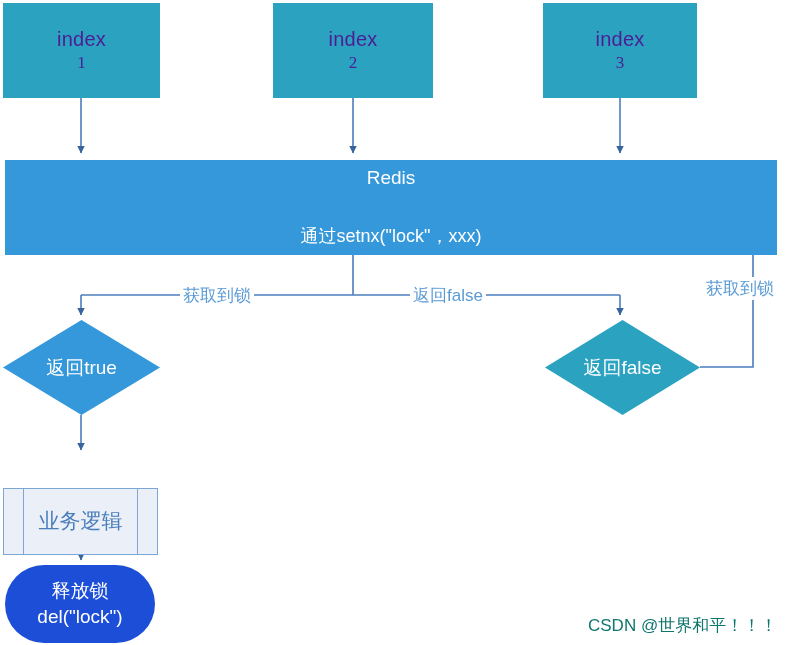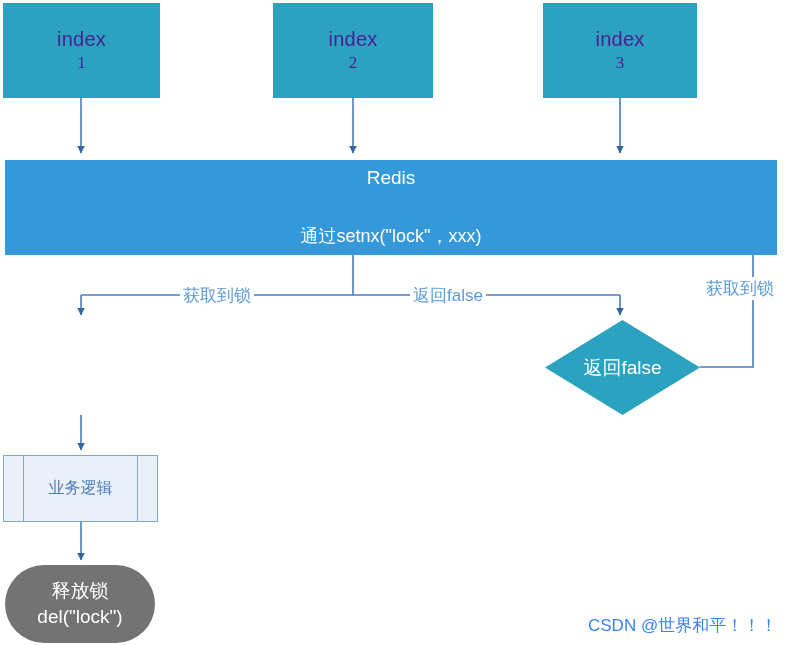--- a/index.html
+++ b/index.html
@@ -72,34 +72,35 @@
     color: #ffffff;
     font-size: 19px;
     pointer-events: none;
   }
 
   
   .predef-box {
     background: #eaeff8;
     border: 1px solid #7ba7d7;
     color: #4a7ebb;
-    font-size: 16px;
+    font-size: 21px;
     font-family: "Liberation Serif", "DejaVu Serif", serif;
+    margin-top: 33px;
   }
   .predef-bar {
     position: absolute;
     top: 0;
     bottom: 0;
     width: 1px;
     background: #7ba7d7;
   }
 
   
   .oval-box {
-    background: #737373;
+    background: #1d4ed8;
     color: #ffffff;
     border-radius: 40px;
     font-size: 19px;
     flex-direction: column;
   }
   .oval-box .line2 { margin-top: 1px; }
 
   
   .edge-label {
     position: absolute;
@@ -116,21 +117,21 @@
     top: 0;
     left: 0;
     width: 806px;
     height: 645px;
     pointer-events: none;
   }
 
   
   .watermark {
     position: absolute;
-    color: #3b82f6;
+    color: #0f766e;
     font-size: 17px;
     white-space: nowrap;
   }
 </style>
 </head>
 <body>
 
 <div id="canvas">
 
   <svg id="connectors" viewBox="0 0 806 645" width="806" height="645" xmlns="http://www.w3.org/2000/svg">
@@ -183,20 +184,26 @@
     <div class="line1">Redis</div>
     <div class="line2">通过setnx("lock"，xxx)</div>
   </div>
 
   <div class="edge-label" style="left:180px; top:284px;text-align:right;">获取到锁</div>
 
   <div class="edge-label" style="left:410px; top:284px;">返回false</div>
 
   <div class="edge-label" style="left:703px; top:277px;">获取到锁</div>
 
+  <div class="diamond-wrap" style="left:3px; top:320px; width:157px; height:95px;">
+    <svg width="157" height="95" viewBox="0 0 157 95" xmlns="http://www.w3.org/2000/svg">
+      <polygon points="78.5,0 157,47.5 78.5,95 0,47.5" fill="#3498db"></polygon>
+    </svg>
+    <div class="diamond-label">返回true</div>
+  </div>
 
   <div class="diamond-wrap" style="left:545px; top:320px; width:155px; height:95px;text-align:right;">
     <svg width="155" height="95" viewBox="0 0 155 95" xmlns="http://www.w3.org/2000/svg">
       <polygon points="77.5,0 155,47.5 77.5,95 0,47.5" fill="#2ba2c0"></polygon>
     </svg>
     <div class="diamond-label">返回false</div>
   </div>
 
   <div class="node predef-box" style="left:3px; top:455px; width:155px; height:67px;">
     <span class="predef-bar" style="left:19px;"></span>

